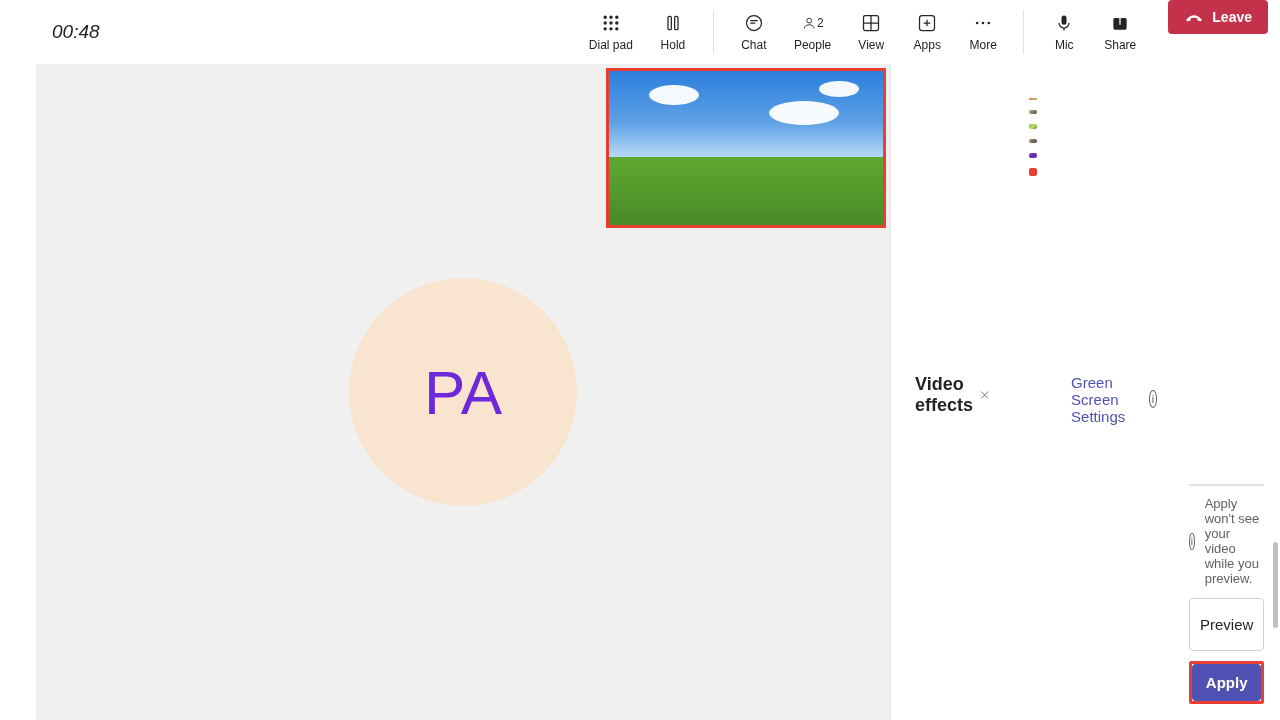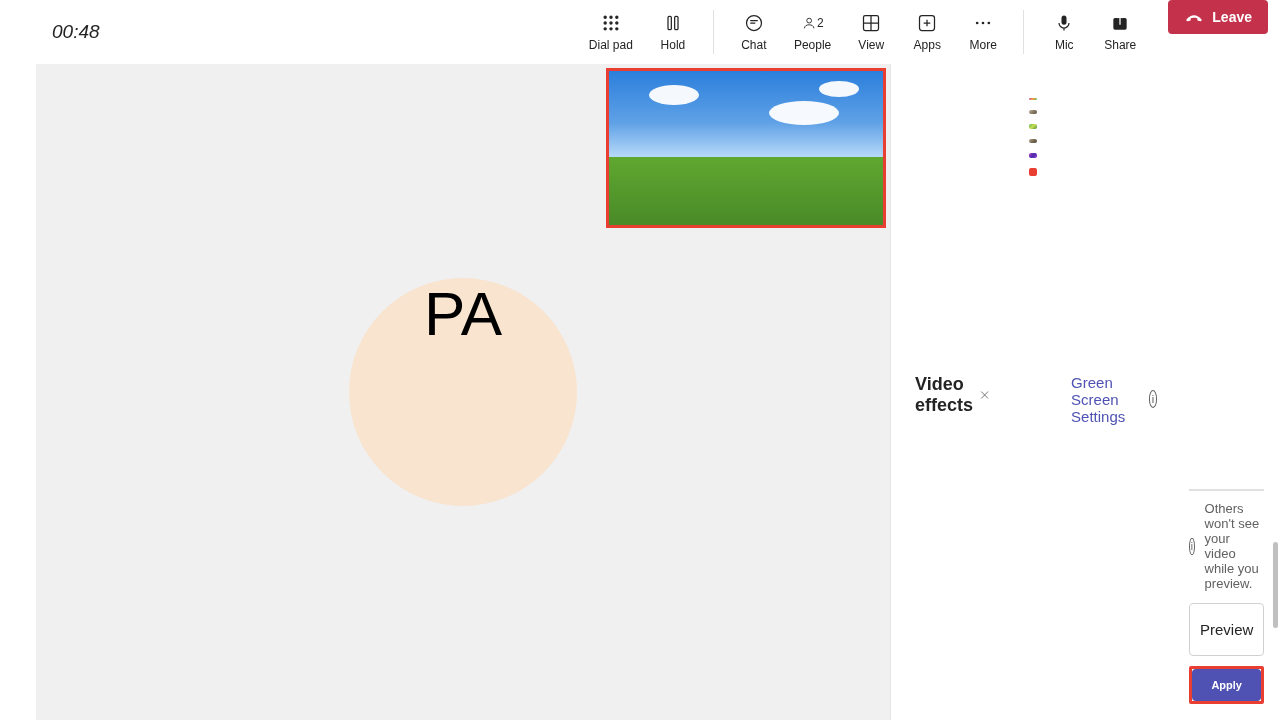--- a/index.html
+++ b/index.html
@@ -28,22 +28,22 @@
   .leave-btn svg { width: 20px; height: 20px; fill: #fff; stroke: none; }
   .people-badge { font-size: 12px; margin-left: 1px; color: #242424; }
 
   .body-row { display: flex; height: calc(720px - 64px); }
   .main-stage {
     flex: 1; background: #f0f0f0; position: relative; display: flex; align-items: center; justify-content: center;
     margin-left: 36px;
   }
   .avatar-circle {
     width: 228px; height: 228px; border-radius: 50%; background: #f8e4cf;
-    display: flex; justify-content: center; font-size: 62px;
-    color: #000000; font-weight: 400;
+    display: flex; align-items: center; justify-content: center; font-size: 62px;
+    color: #6d28d9; font-weight: 400;
   }
   .preview-tile {
     position: absolute; top: 4px; right: 4px; width: 280px; height: 160px;
     border: 3px solid #e93f33; background: #7fc241;
   }
   .preview-tile .sky { height: 56%; background: linear-gradient(#2b7fdc, #5fa1e6 60%, #b7d9f8); position: relative; overflow: hidden; }
   .preview-tile .hill { height: 44%; background: linear-gradient(#5fa830, #4a8a28); }
   .cloud { position: absolute; background: #fff; border-radius: 50%; opacity: 0.95; }
 
   .side-panel {
@@ -92,21 +92,21 @@
   .panel-footer { padding: 8px 16px 16px 16px; margin-top: auto; }
   .note-row { display: flex; align-items: center; gap: 10px; color: #616161; font-size: 13px; padding: 10px 0 12px 0; border-top: 2px solid #e0e0e0;}
   .note-row .info-ico { width:17px; height:17px; border: 1.3px solid #616161; border-radius:50%; display:flex; align-items:center; justify-content:center; font-size:10px; color:#616161;}
   .preview-btn {
     width: 100%; background: #fff; border: 1px solid #d1d1d1; border-radius: 4px; padding: 17px 0;
     font-size: 15px; color: #242424; cursor: pointer; margin-bottom: 10px;
   }
   .apply-wrap { border: 3px solid #e93f33; border-radius: 2px; }
   .apply-btn {
     width: 100%; background: #4f52b2; color: #fff; border: none; border-radius: 4px; padding: 10px 12px;
-    font-size: 11px; font-weight: 600; cursor: pointer;
+    font-size: 15px; font-weight: 600; cursor: pointer;
   }
   .scroll-vis { position:absolute; right: 2px; top: 478px; width: 5px; height: 86px; background: #c0c0c0; border-radius: 3px; }
 </style>
 </head>
 <body>
 
 <div class="topbar">
   <div class="timer">00:48</div>
   <div class="toolbar">
     <div class="toolbar-group">
@@ -264,21 +264,21 @@
     <div class="green-screen-row">
       <span>Green Screen Settings</span>
       <span class="info-ico">i</span>
     </div>
 
     <div class="scroll-vis"></div>
 
     <div class="panel-footer">
       <div class="note-row">
         <span class="info-ico">i</span>
-        <span>Others won't see your video while you preview.</span>
+        <span>Apply won't see your video while you preview.</span>
       </div>
       <button class="preview-btn">Preview</button>
       <div class="apply-wrap">
         <button class="apply-btn">Apply</button>
       </div>
     </div>
   </div>
 </div>
 
 </body></html>

